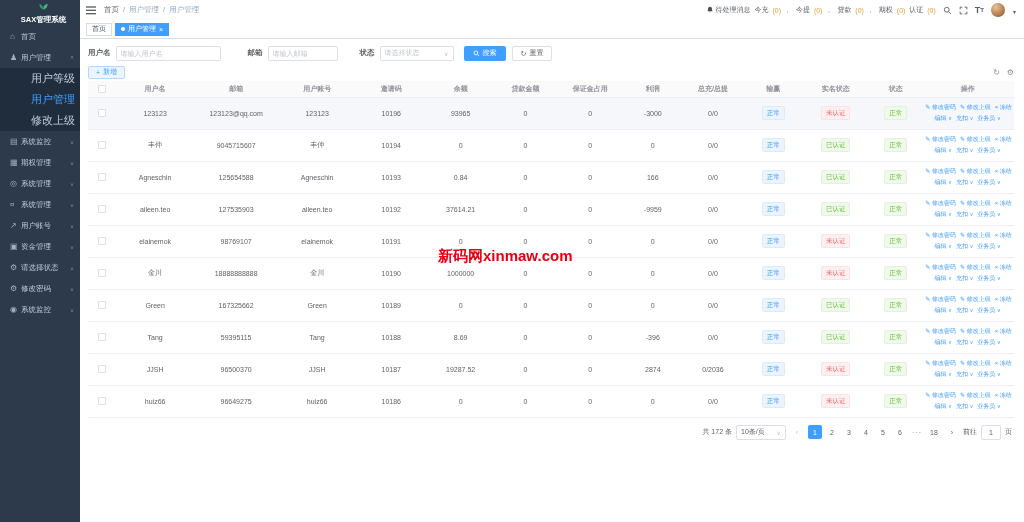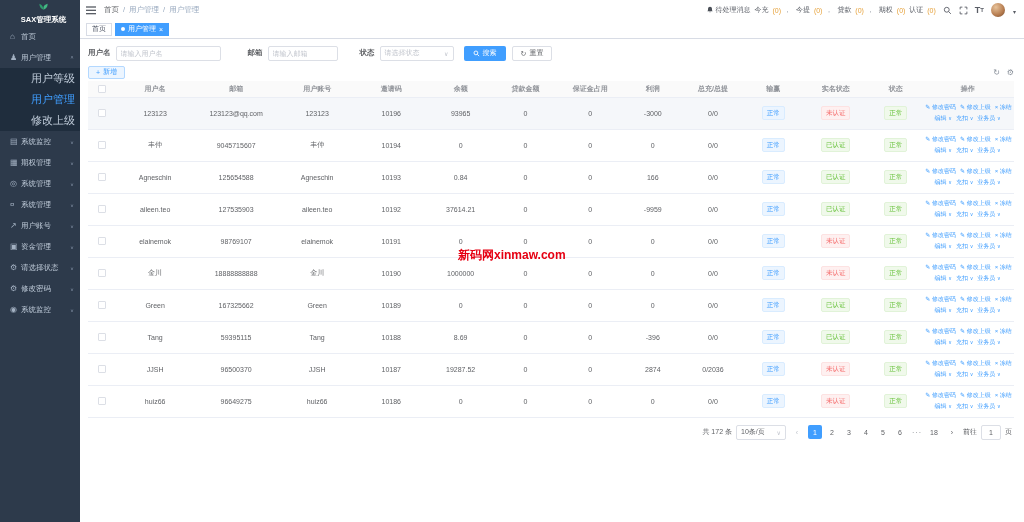--- a/index.html
+++ b/index.html
@@ -77,21 +77,21 @@
   .actions .acaret { font-size: 5px; }
 
   .pagination { display: flex; justify-content: flex-end; align-items: center; gap: 4px; margin-top: 7px; padding-right: 2px; font-size: 7px; color: #606266; }
   .psize { width: 50px; height: 15px; border: 1px solid #dcdfe6; border-radius: 2px; display: flex; align-items: center; justify-content: space-between; padding: 0 4px; cursor: pointer; }
   .page-btn { min-width: 14px; height: 14px; display: inline-flex; align-items: center; justify-content: center; border-radius: 2px; cursor: pointer; color: #606266; padding: 0 2px; }
   .page-btn.active { background: #409eff; color: #fff; }
   .page-arrow { color: #c0c4cc; }
   .dots { color: #909399; letter-spacing: 1px; }
   .goto-input { width: 20px; height: 15px; border: 1px solid #dcdfe6; border-radius: 2px; text-align: center; font-size: 7px; color: #606266; outline: none; font-family: inherit; }
 
-  .watermark { position: absolute; left: 358px; top: 208px; font-size: 12px; font-weight: bold; color: #e60012; white-space: nowrap; z-index: 3; margin-left: 20px; }
+  .watermark { position: absolute; left: 358px; top: 208px; font-size: 15px; font-weight: bold; color: #e60012; white-space: nowrap; z-index: 3; }
 </style>
 </head>
 <body>
 
 <aside class="sidebar">
   <div class="logo">
     <svg width="11" height="11" viewBox="0 0 24 24">
       <path d="M12 21c-1-6 1-11 9-13 0 7-3 11-9 13z" fill="#42b983"></path>
       <path d="M12 21C11 15 9 10 3 8c0 6 3 11 9 13z" fill="#2f9e6e"></path>
     </svg>

